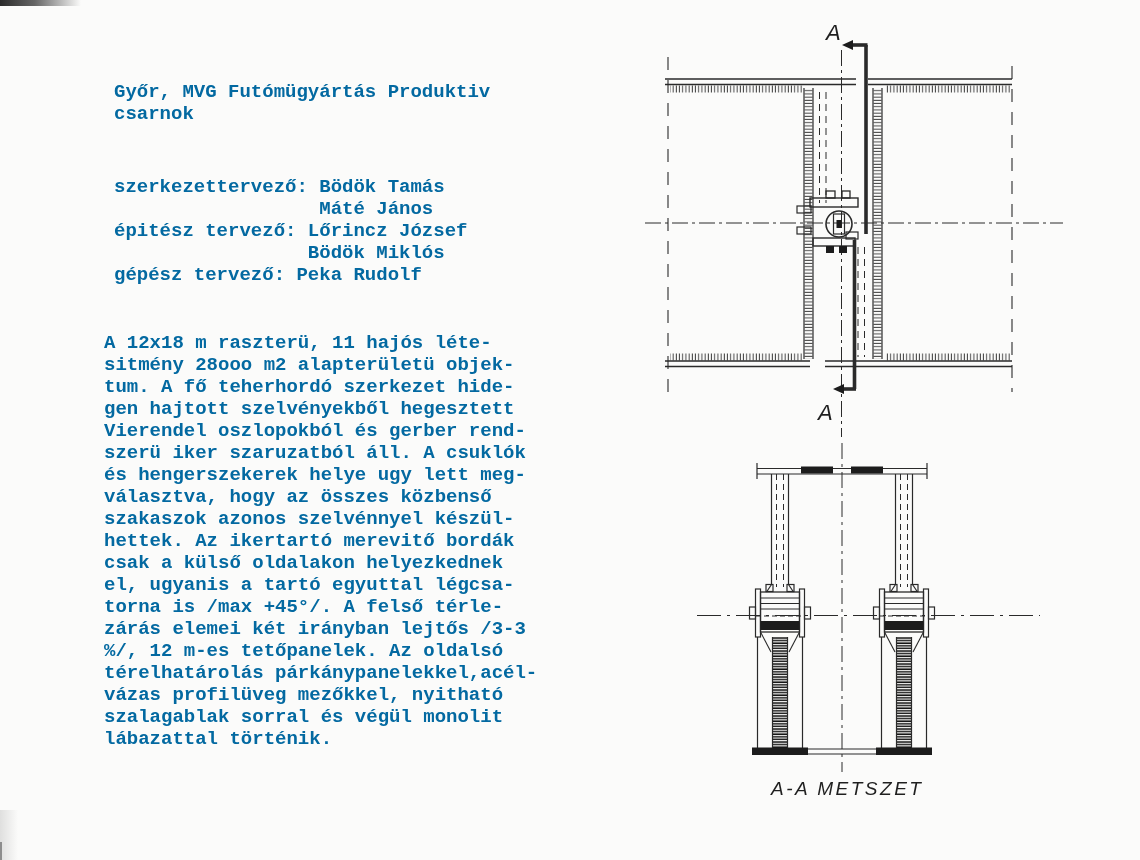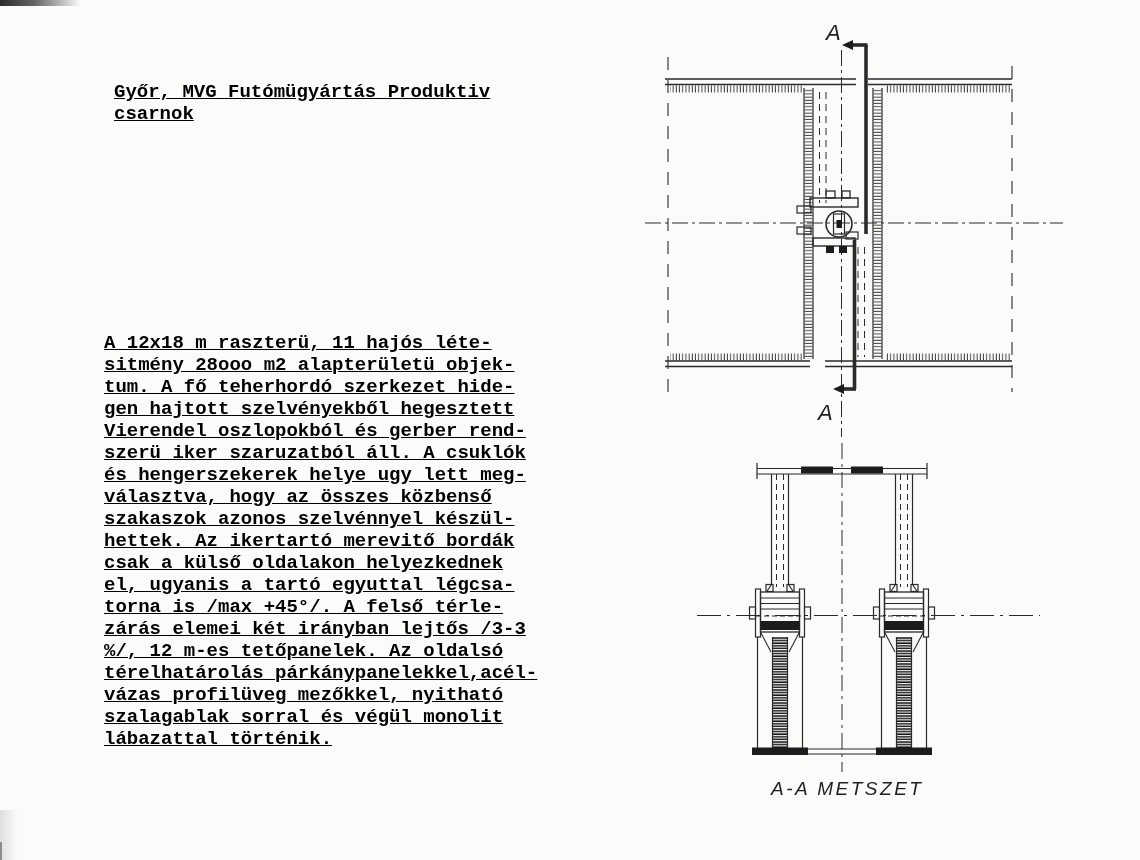--- a/index.html
+++ b/index.html
@@ -21,23 +21,22 @@
   }
   .edge-fade{
     position:absolute;left:0;top:810px;width:18px;height:50px;
     background:linear-gradient(to right,rgba(140,140,140,.25),rgba(140,140,140,0));
   }
   
   .tw{
     position:absolute;
     white-space:pre;
     font:bold 19px/22px "Liberation Mono", monospace;
-    color:#000000;
+    color:#0369a1;
     letter-spacing:0;
-    text-decoration:underline;
   }
   .title{left:114px;top:81px;}
   .credits{left:114px;top:176px;}
   .bodytext{left:104px;top:332px;}
   
   .drawing{position:absolute;left:620px;top:0;}
   .ink{stroke:#2a2a2a;fill:none;}
   .ink-fill{fill:#1c1c1c;stroke:none;}
   .marker-a{
     font-family:"Liberation Sans", sans-serif;
@@ -52,20 +51,25 @@
 <body>
 
 <div class="page">
 
   <div class="smudge"></div>
   <div class="edge-fade"></div>
   <div class="edge-sliver"></div>
 
   <div class="tw title">Győr, MVG Futómügyártás Produktiv
 csarnok</div>
+  <div class="tw credits">szerkezettervező: Bödök Tamás
+                  Máté János
+épitész tervező: Lőrincz József
+                 Bödök Miklós
+gépész tervező: Peka Rudolf</div>
   <div class="tw bodytext">A 12x18 m raszterü, 11 hajós léte-
 sitmény 28ooo m2 alapterületü objek-
 tum. A fő teherhordó szerkezet hide-
 gen hajtott szelvényekből hegesztett
 Vierendel oszlopokból és gerber rend-
 szerü iker szaruzatból áll. A csuklók
 és hengerszekerek helye ugy lett meg-
 választva, hogy az összes közbenső
 szakaszok azonos szelvénnyel készül-
 hettek. Az ikertartó merevitő bordák

